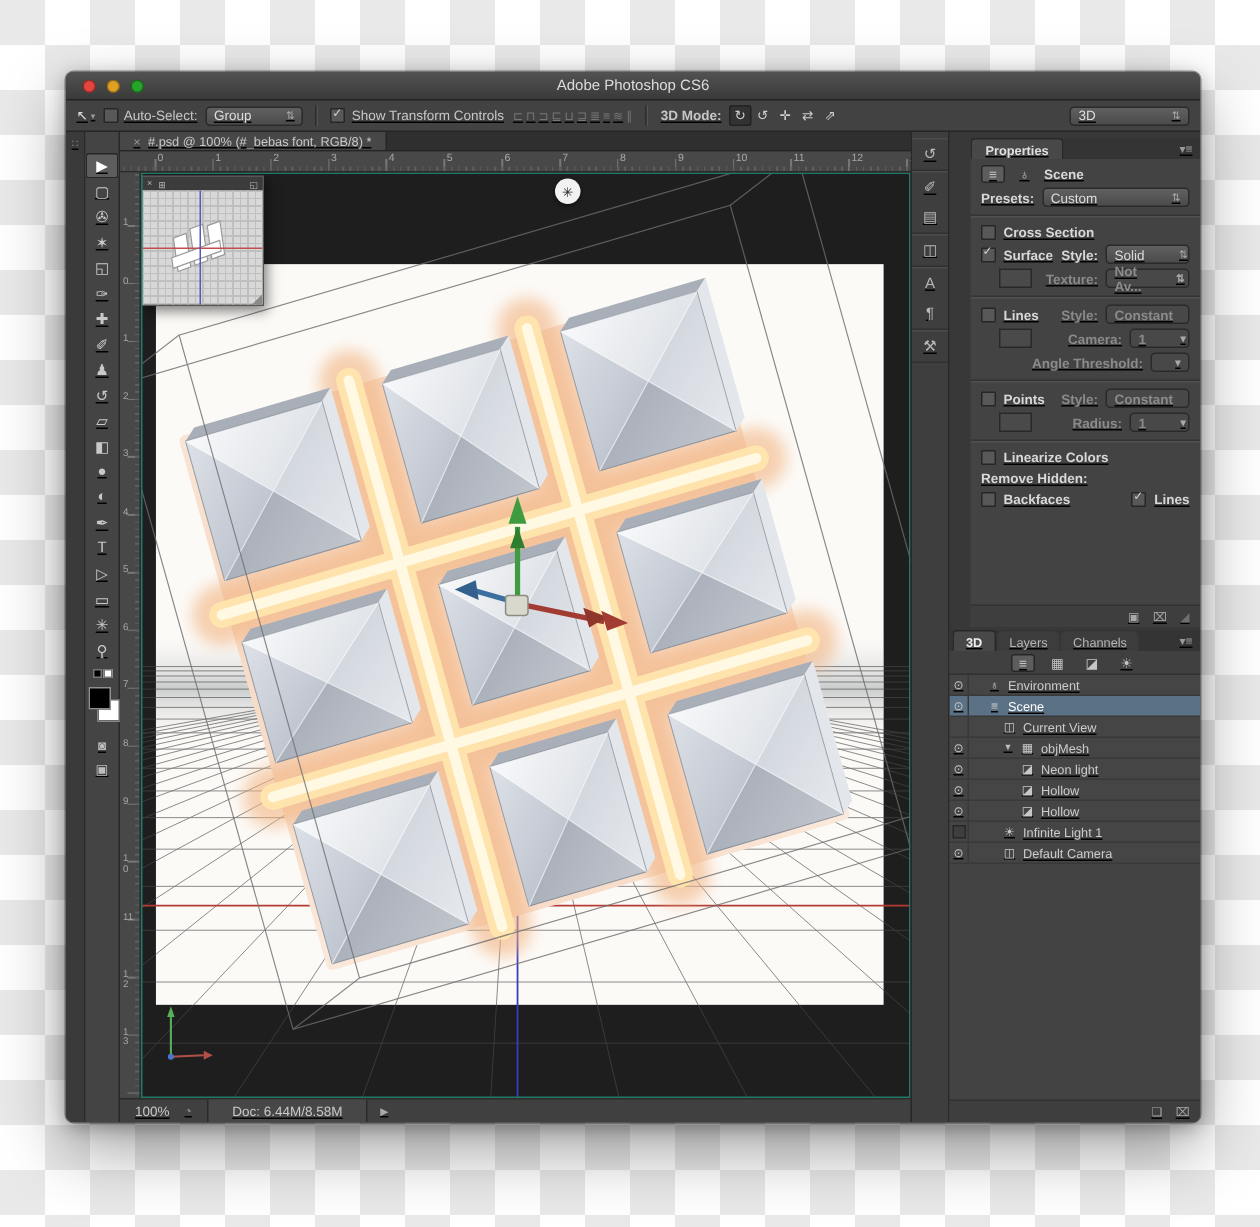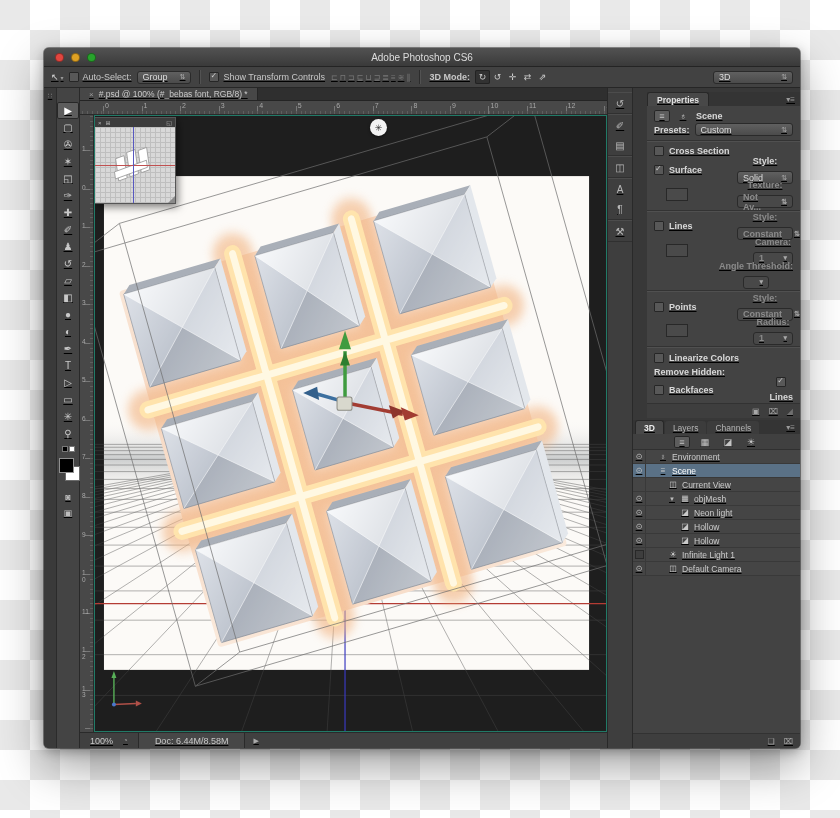--- a/index.html
+++ b/index.html
@@ -17,21 +17,21 @@
   .title{position:absolute;left:0;right:0;text-align:center;font-size:10px;color:#dcdcdc;}
   
   .optionsbar{height:20px;flex:0 0 20px;background:#424242;border-bottom:1px solid #262626;display:flex;
     align-items:center;gap:5px;padding:0 7px;font-size:9px;color:#c7c7c7;white-space:nowrap;}
   .toolpreview{color:#ddd;font-size:9px;display:flex;align-items:center;gap:2px;}
   .caret{font-size:6px;color:#999;}
   .cbwrap{display:flex;align-items:center;gap:4px;}
   .cbx{width:8px;height:8px;background:#585858;border:1px solid #262626;border-radius:1px;position:relative;flex:0 0 8px;display:inline-block;}
   .cbx.on::after{content:"✓";position:absolute;left:0px;top:-2.5px;font-size:8px;color:#cfcfcf;}
   .dd{background:linear-gradient(#606060,#4b4b4b);border:1px solid #2a2a2a;border-radius:3px;height:13px;
-    display:inline-flex;align-items:center;padding:0 5px;font-size:9px;color:#ddd;gap:12px;box-sizing:border-box;}
+    display:inline-flex;align-items:center;padding:0 5px;font-size:9px;color:#ddd;gap:23px;box-sizing:border-box;}
   .dd .ud{font-size:7px;color:#aaa;margin-left:auto;}
   .dd.dim{background:#484848;color:#8b8b8b;}
   .sep{width:0;height:14px;border-left:1px solid #2c2c2c;border-right:1px solid #525252;margin:0 3px;}
   .opticon{font-size:8px;color:#777;padding:0 1px;}
   .mic{font-size:9px;color:#ccc;width:15px;height:14px;display:inline-flex;align-items:center;justify-content:center;border-radius:2px;}
   .mic.active{background:#323232;box-shadow:inset 0 0 0 1px #222;}
   .spacer{flex:1;}
   .dd.ws{width:80px;}
   
   .main{flex:1;display:flex;min-height:0;background:#3d3d3d;}
@@ -96,21 +96,21 @@
   .panels{flex:1;display:flex;flex-direction:column;min-width:0;}
   .panel{background:#434343;display:flex;flex-direction:column;}
   .props{height:326px;flex:0 0 326px;margin-top:4px;margin-left:14px;}
   .ptabbar{height:14px;flex:0 0 14px;background:#343434;display:flex;align-items:flex-end;}
   .ptab{background:#484848;font-size:8.5px;font-weight:bold;color:#e0e0e0;padding:2px 9px 1px;border-radius:3px 3px 0 0;border:1px solid #282828;border-bottom:none;}
   .pmenu{margin-left:auto;color:#9a9a9a;font-size:8px;padding:0 5px 2px 0;}
   .pbody{flex:1;padding:4px 7px;font-size:9px;color:#d8d8d8;display:flex;flex-direction:column;gap:3px;overflow:hidden;}
   .prow{display:flex;align-items:center;gap:5px;min-height:11px;}
   .plabel{font-weight:bold;color:#d8d8d8;}
   .dim{color:#8a8a8a;font-weight:bold;}
-  .rgt{margin-left:auto;display:flex;align-items:center;gap:5px;flex-direction:column;}
+  .rgt{margin-left:auto;display:flex;align-items:center;gap:5px;}
   .swatchbox{width:20px;height:11px;background:#4a4a4a;border:1px solid #282828;margin-left:12px;}
   .divid{height:1px;background:#333;box-shadow:0 1px 0 #505050;margin:2px -7px;}
   .pfoot{height:14px;flex:0 0 14px;border-top:1px solid #323232;background:#3e3e3e;display:flex;align-items:center;justify-content:flex-end;gap:9px;padding-right:7px;font-size:8px;color:#a8a8a8;}
   .grip{color:#6f6f6f;}
   .scenepanel{flex:1;margin-top:2px;min-height:0;}
   .stabs{height:14px;flex:0 0 14px;background:#343434;display:flex;align-items:flex-end;gap:1px;padding-left:2px;}
   .stab{font-size:8.5px;color:#b5b5b5;padding:2px 8px 1px;background:#3c3c3c;border-radius:3px 3px 0 0;}
   .stab.active{background:#484848;color:#eee;font-weight:bold;border:1px solid #282828;border-bottom:none;}
   .filterrow{height:15px;flex:0 0 15px;display:flex;align-items:center;justify-content:center;gap:7px;border-bottom:1px solid #303030;background:#404040;}
   .fic{font-size:9px;color:#c5c5c5;width:16px;height:12px;display:flex;align-items:center;justify-content:center;border-radius:2px;}

